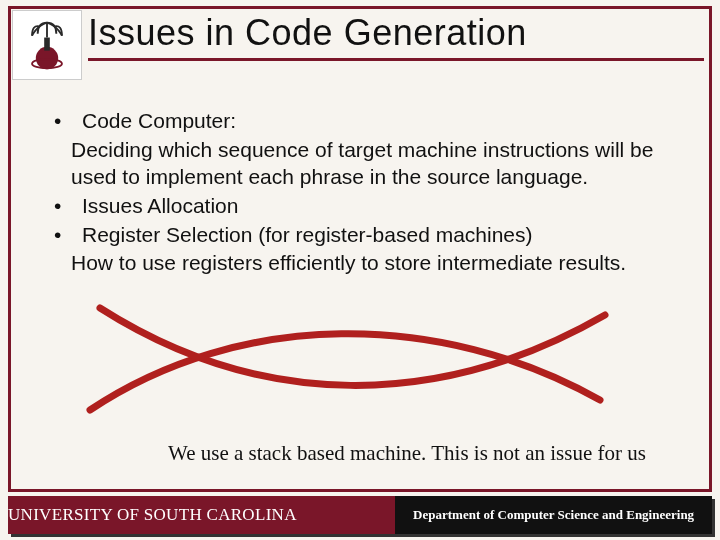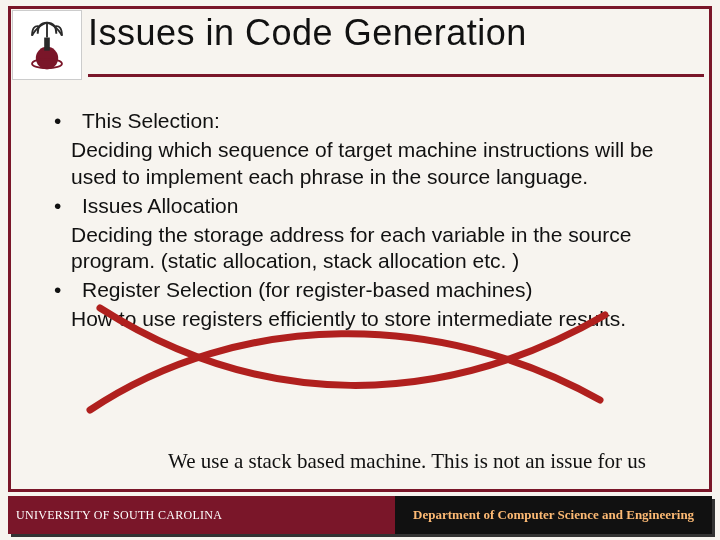--- a/index.html
+++ b/index.html
@@ -19,21 +19,21 @@
     position: absolute;
     top: 6px; left: 8px; right: 8px; bottom: 48px;
     border: 3px solid #7a1629;
   }
   .title-bar {
     position: absolute;
     top: 12px;
     left: 88px;
     right: 16px;
     border-bottom: 3px solid #7a1629;
-    padding-bottom: 20px;
+    padding-bottom: 4px;
   }
   .title {
     font-size: 36px;
     color: #111;
     font-weight: 400;
     letter-spacing: 0.5px;
     white-space: nowrap;
   }
   .logo {
     position: absolute;
@@ -68,21 +68,21 @@
     padding-left: 6px;
   }
   .btxt { flex: 1; }
   .sub {
     margin-left: 23px;
     margin-bottom: 2px;
   }
   .note {
     position: absolute;
     left: 120px;
-    top: 340px;
+    top: 332px;
     font-family: "Times New Roman", Times, serif;
     font-size: 21px;
     color: #111;
   }
   .cross-svg {
     position: absolute;
     left: 60px;
     top: 290px;
     width: 560px;
     height: 140px;
@@ -111,30 +111,30 @@
     top: 3px; left: 3px; right: -3px; bottom: -3px;
     background: #333;
   }
   .fl-main {
     position: absolute;
     inset: 0;
     background: #7a1629;
     color: #fff;
     display: flex;
     align-items: center;
-    padding-left: 8px;
+    padding-left: 0;
     font-family: "Times New Roman", Times, serif;
-    font-size: 12px;
+    font-size: 17px;
     letter-spacing: 0.3px;
   }
   .fr-main {
     position: absolute;
     inset: 0;
     background: #111;
-    color: #fdba74;
+    color: #ffffff;
     display: flex;
     align-items: center;
     justify-content: center;
     font-family: "Times New Roman", Times, serif;
     font-size: 13px;
     font-weight: bold;
     padding: 0 8px;
     text-align: center;
   }
 </style>
@@ -154,29 +154,28 @@
     </svg>
   </div>
 
   <div class="title-bar">
     <div class="title">Issues in Code Generation</div>
   </div>
 
   <div class="content">
     <div class="bullet-row">
       <div class="bul">•</div>
-      <div class="btxt">This Selection:</div>
+      <div class="btxt">Code Computer:</div>
     </div>
     <div class="sub">Deciding which sequence of target machine instructions will be used to implement each phrase in the source language.</div>
 
     <div class="bullet-row">
       <div class="bul">•</div>
       <div class="btxt">Issues Allocation</div>
     </div>
-    <div class="sub">Deciding the storage address for each variable in the source program. (static allocation, stack allocation etc. )</div>
 
     <div class="bullet-row">
       <div class="bul">•</div>
       <div class="btxt">Register Selection (for register-based machines)</div>
     </div>
     <div class="sub">How to use registers efficiently to store intermediate results.</div>
 
     <div class="note">We use a stack based machine. This is not an issue for us</div>
   </div>
 

